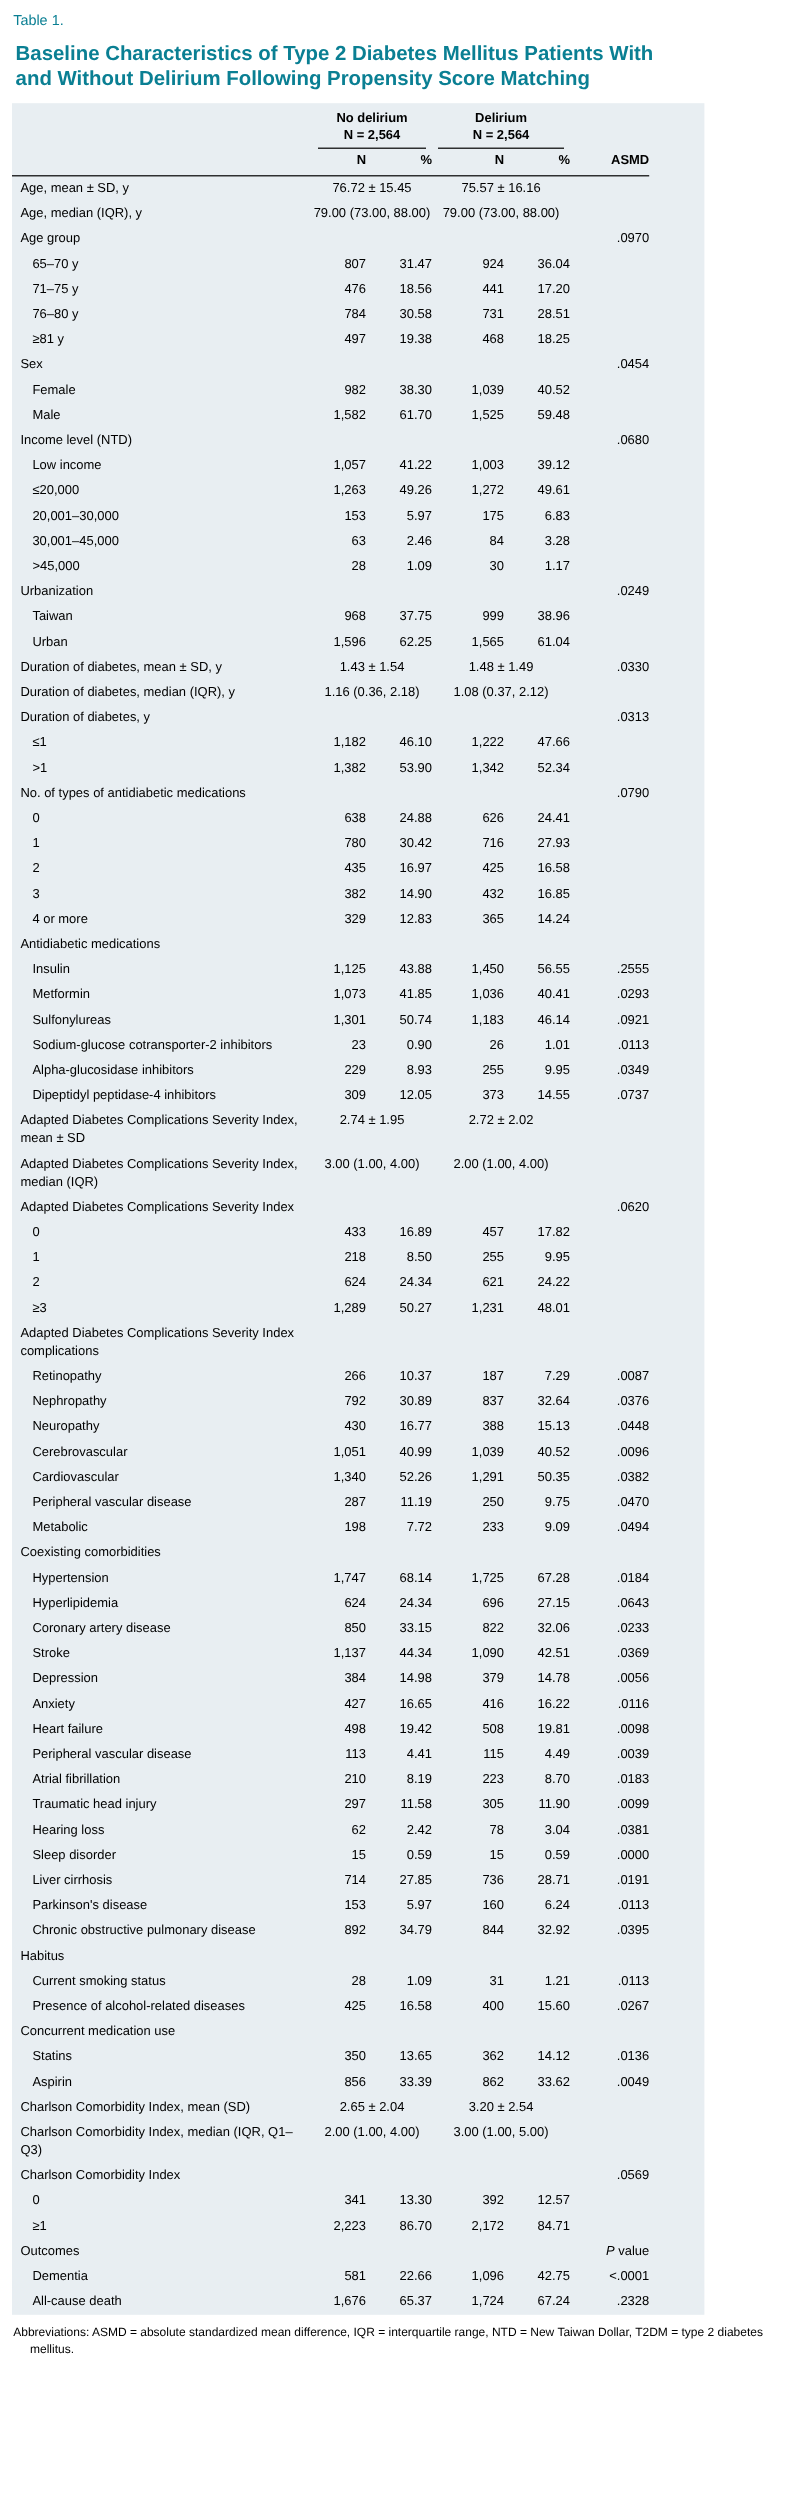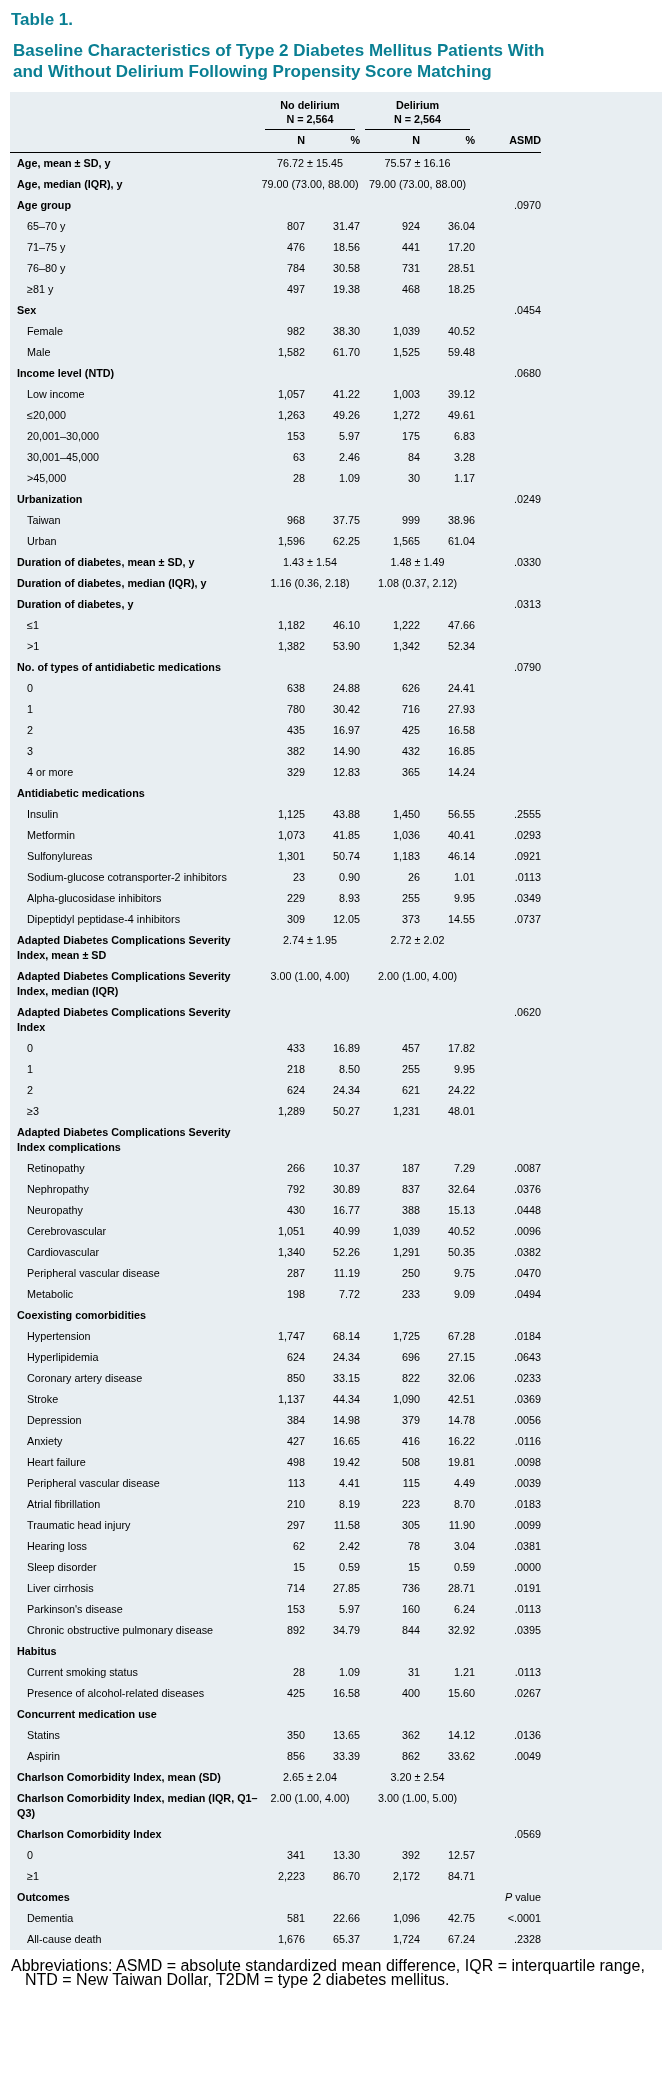--- a/index.html
+++ b/index.html
@@ -9,34 +9,34 @@
   html,body{margin:0;padding:0;}
   body{
     width:672px;
     background:#ffffff;
     color:#000;
     font-family:"Liberation Sans", sans-serif;
   }
   .page{padding:8px 10px 12px 10px;}
   .table-label{
     color:var(--teal);
-    font-weight:700;
-    font-size:17px;
+    font-weight:400;
+    font-size:12px;
     margin:2px 0 10px 1px;
   }
   .title{
     color:var(--teal);
     font-weight:700;
     font-size:17px;
     line-height:1.24;
     max-width:566px;
     margin:0 0 10px 3px;
   }
   table{
-    width:652px;
+    width:577px;
     border-collapse:collapse;
     table-layout:fixed;
     background:var(--tbg);
   }
   col.c-label{width:250px;}
   col.c-n1{width:45px;}
   col.c-p1{width:55px;}
   col.c-n2{width:60px;}
   col.c-p2{width:55px;}
   col.c-asmd{width:66px;}
@@ -59,26 +59,26 @@
   }
   tr.colhdr > th, tr.colhdr > td{
     border-bottom:1px solid #000;
     padding:3px 0 4px 0;
   }
   tr.colhdr > .fill{border-bottom:none;}
   th.numh{text-align:right;padding-right:10px;}
   th.asmdh{text-align:right;padding-right:0;}
   td.lbl{padding-left:7px;}
   td.lbl.ind{padding-left:17px;white-space:nowrap;}
-  .b{font-weight:700;}
+  .b{font-weight:400;}
   td.num{text-align:right;}
   td.ctr{text-align:center;}
   td.asmd{text-align:right;}
   .footnote{
-    font-size:16px;
+    font-size:10px;
     line-height:13.5px;
     margin:9px 2px 0 1px;
     padding-left:14px;
     text-indent:-14px;
   }
   i{font-style:italic;}
 </style>
 </head>
 <body style="--teal: #0a7f93; --tbg: #e8eef2;">
 

